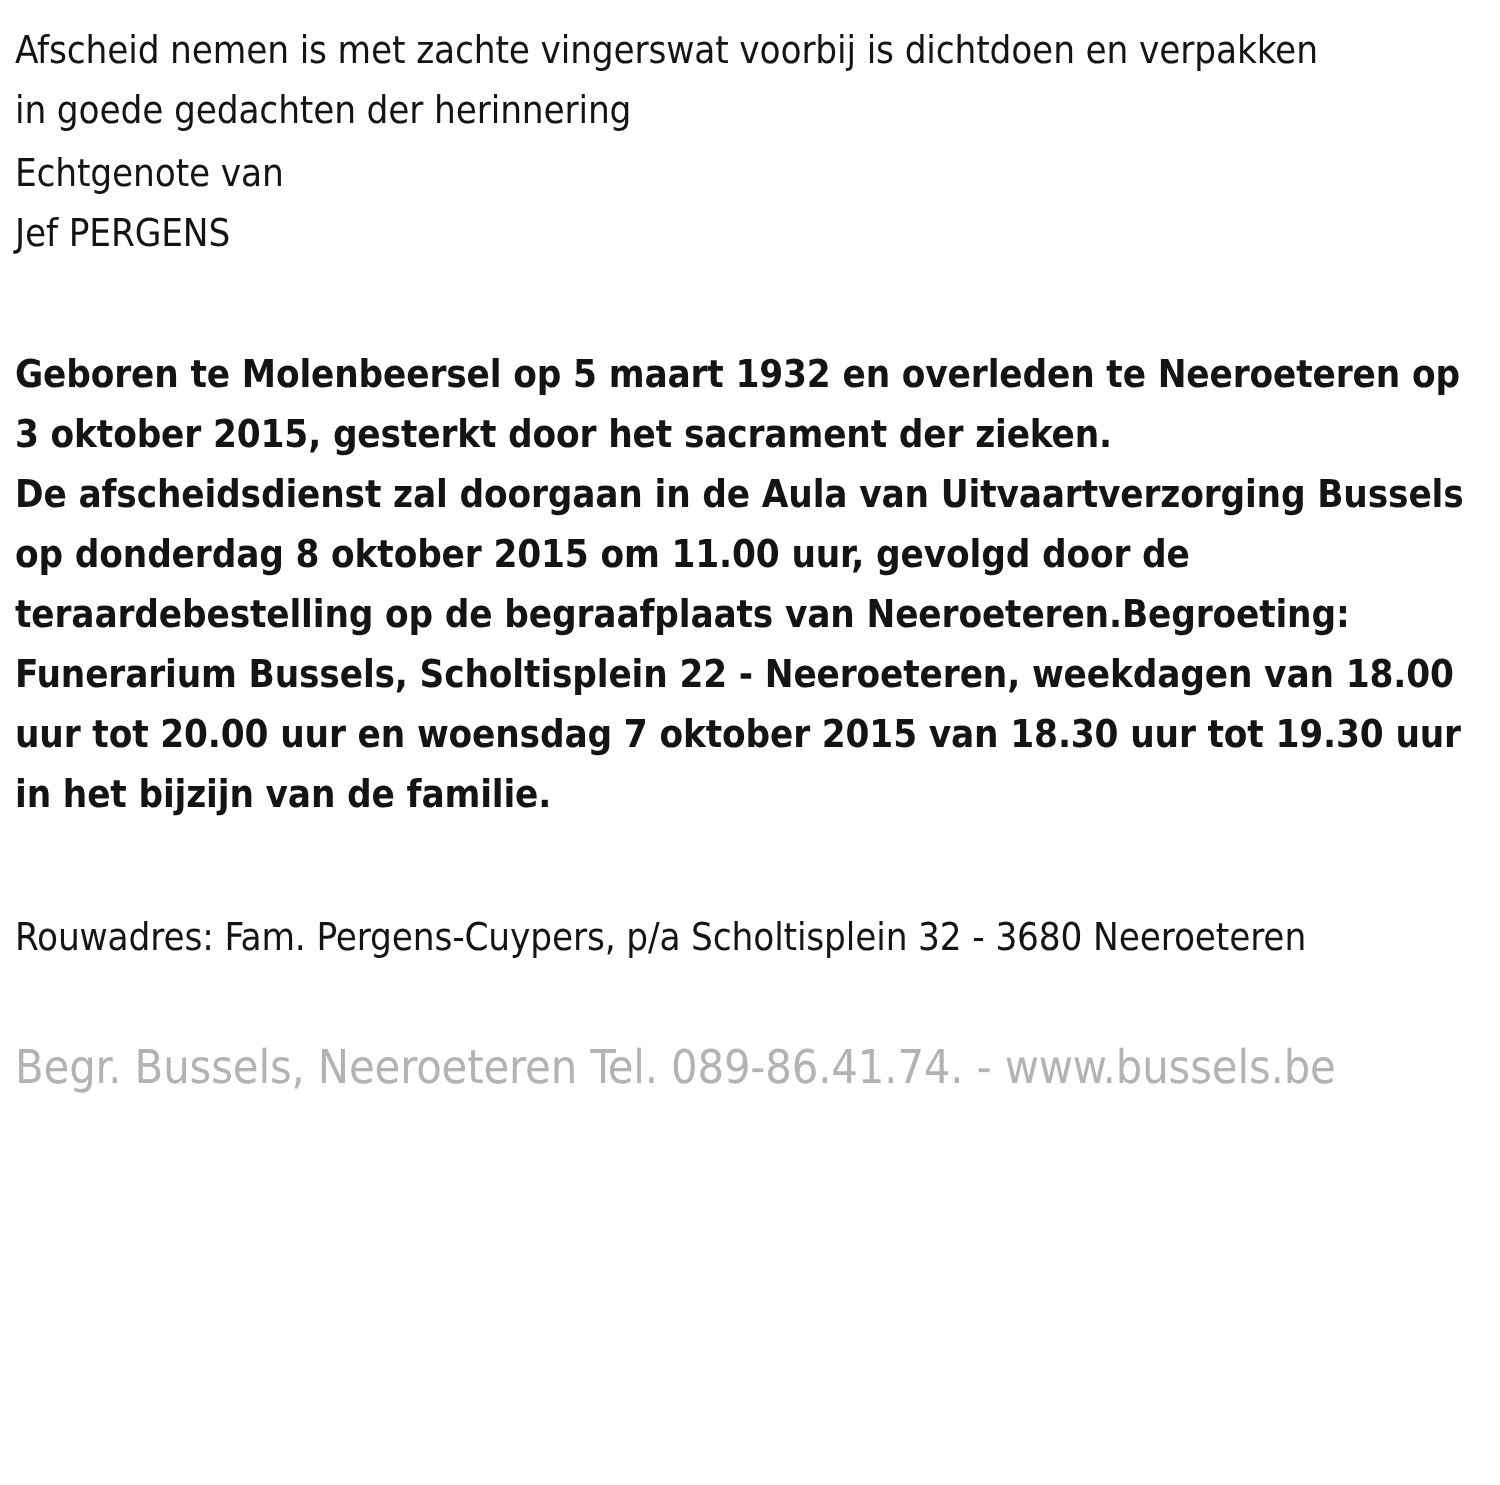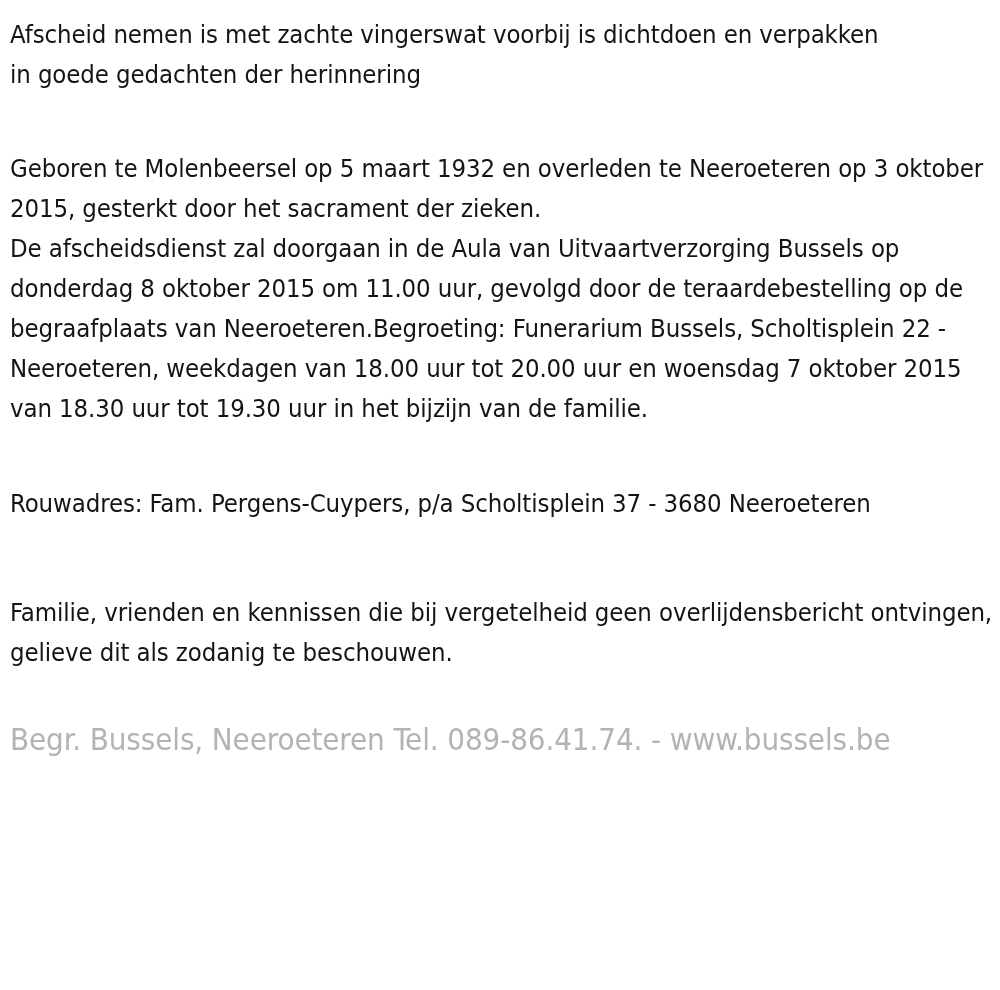--- a/index.html
+++ b/index.html
@@ -47,20 +47,21 @@
   }
 
   .relation-block {
     margin: 0;
     padding-top: 2px;
   }
 
   .service-block {
     margin: 0;
     padding-top: 54px;
+    font-weight: bold;
   }
 
   .address-block {
     margin: 0;
     padding-top: 55px;
   }
 
   .apology-block {
     margin: 0;
     padding-top: 69px;
@@ -77,23 +78,24 @@
 </style>
 </head>
 <body>
 
 <div class="notice">
 
   <p class="block poem-block">Afscheid nemen is met zachte vingerswat voorbij is dichtdoen en verpakken
 in goede gedachten der herinnering</p>
 
 
+  <p class="block relation-block">Echtgenote van
+Jef PERGENS</p>
 
   <p class="block service-block">Geboren te Molenbeersel op 5 maart 1932 en overleden te Neeroeteren op 3 oktober 2015, gesterkt door het sacrament der zieken.
 De afscheidsdienst zal doorgaan in de Aula van Uitvaartverzorging Bussels op donderdag 8 oktober 2015 om 11.00 uur, gevolgd door de teraardebestelling op de begraafplaats van Neeroeteren.Begroeting: Funerarium Bussels, Scholtisplein 22 - Neeroeteren, weekdagen van 18.00 uur tot 20.00 uur en woensdag 7 oktober 2015 van 18.30 uur tot 19.30 uur in het bijzijn van de familie.</p>
 
-  <p class="block address-block">Rouwadres: Fam. Pergens-Cuypers, p/a Scholtisplein 37 - 3680 Neeroeteren</p>
+  <p class="block address-block">Rouwadres: Fam. Pergens-Cuypers, p/a Scholtisplein 32 - 3680 Neeroeteren</p>
 
-  <p class="block apology-block">Familie, vrienden en kennissen die bij vergetelheid geen overlijdensbericht ontvingen, gelieve dit als zodanig te beschouwen.</p>
 
   <p class="footer-line">Begr. Bussels, Neeroeteren Tel. 089-86.41.74. - www.bussels.be</p>
 
 </div>
 
 </body></html>

